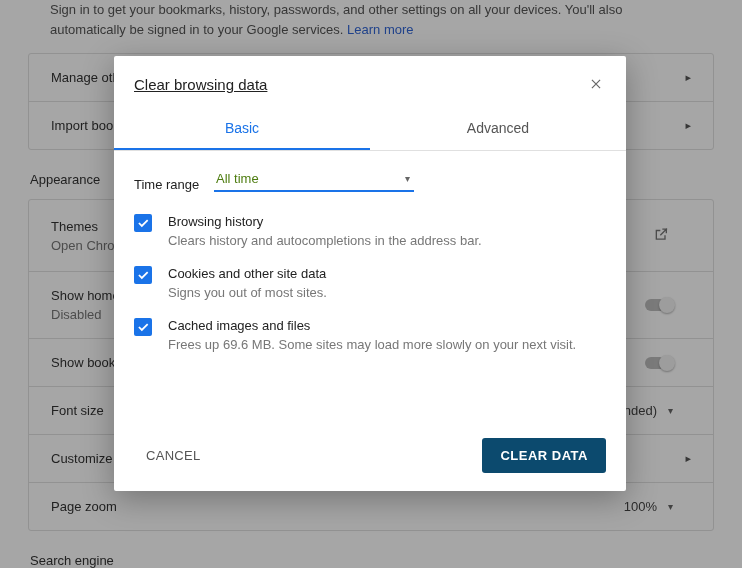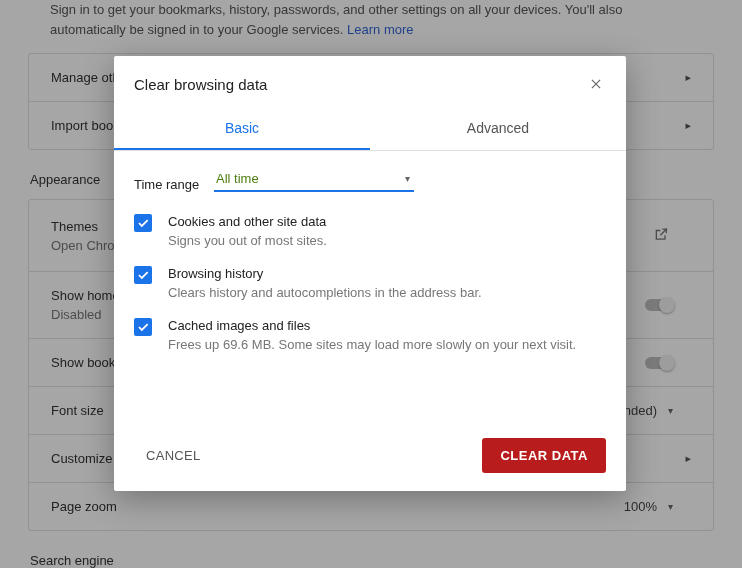--- a/index.html
+++ b/index.html
@@ -21,21 +21,21 @@
   .toggle::after { content: ""; width: 16px; height: 16px; background: #f1f1f1; border-radius: 50%; box-shadow: 0 1px 2px rgba(0,0,0,0.3); position: absolute; right: -2px; top: -2px; }
   .bg-row.themes { height: 72px; }
   .bg-row.range-row .range-val { position: absolute; right: 56px; color: #444; }
   .drop-caret { position: absolute; right: 40px; color: #666; font-size: 10px; }
 
   .overlay { position: absolute; inset: 0; background: rgba(0,0,0,0.35); }
 
   .dialog { position: absolute; top: 56px; left: 114px; width: 512px; background: #fff;
     border-radius: 2px; box-shadow: 0 8px 32px rgba(0,0,0,0.3); padding-bottom: 18px; }
   .dlg-head { display: flex; align-items: center; padding: 18px 20px 16px 20px; }
-  .dlg-title { font-size: 15px; color: #222; }
+  .dlg-title { font-size: 15px; color: #222; text-decoration: underline; }
   .dlg-close { margin-left: auto; color: #666; cursor: pointer; width: 20px; height: 20px; display:flex; align-items:center; justify-content:center;}
   .dlg-close svg { width: 14px; height: 14px; }
 
   .tabs { display: flex; border-bottom: 1px solid #e0e0e0; }
   .tab { flex: 1; text-align: center; padding: 10px 0 12px; font-size: 14px; color: #555; cursor: pointer; }
   .tab.active { color: #1a73e8; border-bottom: 2px solid #1a73e8; }
 
   .time-row { display: flex; align-items: flex-end; padding: 18px 20px 10px; }
   .time-label { font-size: 13px; color: #222; width: 80px; }
   .time-select { flex: 0 0 200px; border-bottom: 2px solid #1a73e8; padding: 2px 4px 4px 2px; display: flex; align-items: center; }
@@ -43,21 +43,21 @@
   .time-select .tri { margin-left: auto; color: #666; font-size: 10px; }
 
   .opt { display: flex; padding: 12px 20px 6px 20px; }
   .chk { width: 18px; height: 18px; background: #1a73e8; border-radius: 2px; display:flex; align-items:center; justify-content:center; margin-right: 16px; flex-shrink: 0; }
   .chk svg { width: 14px; height: 14px; stroke: #fff; stroke-width: 3; fill: none; }
   .opt-txt .t { font-size: 13px; color: #222; margin-bottom: 4px; }
   .opt-txt .d { font-size: 13px; color: #777; }
 
   .dlg-actions { display: flex; justify-content: space-between; padding: 80px 20px 0; gap: 28px; }
   .btn-cancel { background: none; border: none; color: #555; font-size: 13px; padding: 10px 12px; cursor: pointer; letter-spacing: 0.3px; }
-  .btn-primary { background: #b91c1c; color: #fff; border: none; font-size: 13px; font-weight: 600; padding: 10px 18px; border-radius: 3px; cursor: pointer; letter-spacing: 0.5px; }
+  .btn-primary { background: #0c4a6e; color: #fff; border: none; font-size: 13px; font-weight: 600; padding: 10px 18px; border-radius: 3px; cursor: pointer; letter-spacing: 0.5px; }
 </style>
 </head>
 <body>
 
 <div class="bg-page">
   <div class="bg-intro">
     <span>Sign in to get your bookmarks, history, passwords, and other settings on all your devices. You'll also automatically be signed in to your Google services.</span>
     <span class="link">Learn more</span>
   </div>
   <div class="bg-panel">
@@ -137,33 +137,33 @@
     </div>
   </div>
 
   <div class="opt">
     <span class="chk">
         <svg viewBox="0 0 24 24">
           <path d="M5 12l5 5L20 7"></path>
         </svg>
       </span>
     <div class="opt-txt">
-      <div class="t">Cookies and other site data</div>
-      <div class="d">Signs you out of most sites.</div>
+      <div class="t">Browsing history</div>
+      <div class="d">Clears history and autocompletions in the address bar.</div>
     </div>
   </div>
   <div class="opt">
     <span class="chk">
         <svg viewBox="0 0 24 24">
           <path d="M5 12l5 5L20 7"></path>
         </svg>
       </span>
     <div class="opt-txt">
-      <div class="t">Browsing history</div>
-      <div class="d">Clears history and autocompletions in the address bar.</div>
+      <div class="t">Cookies and other site data</div>
+      <div class="d">Signs you out of most sites.</div>
     </div>
   </div>
   <div class="opt">
     <span class="chk">
         <svg viewBox="0 0 24 24">
           <path d="M5 12l5 5L20 7"></path>
         </svg>
       </span>
     <div class="opt-txt">
       <div class="t">Cached images and files</div>

